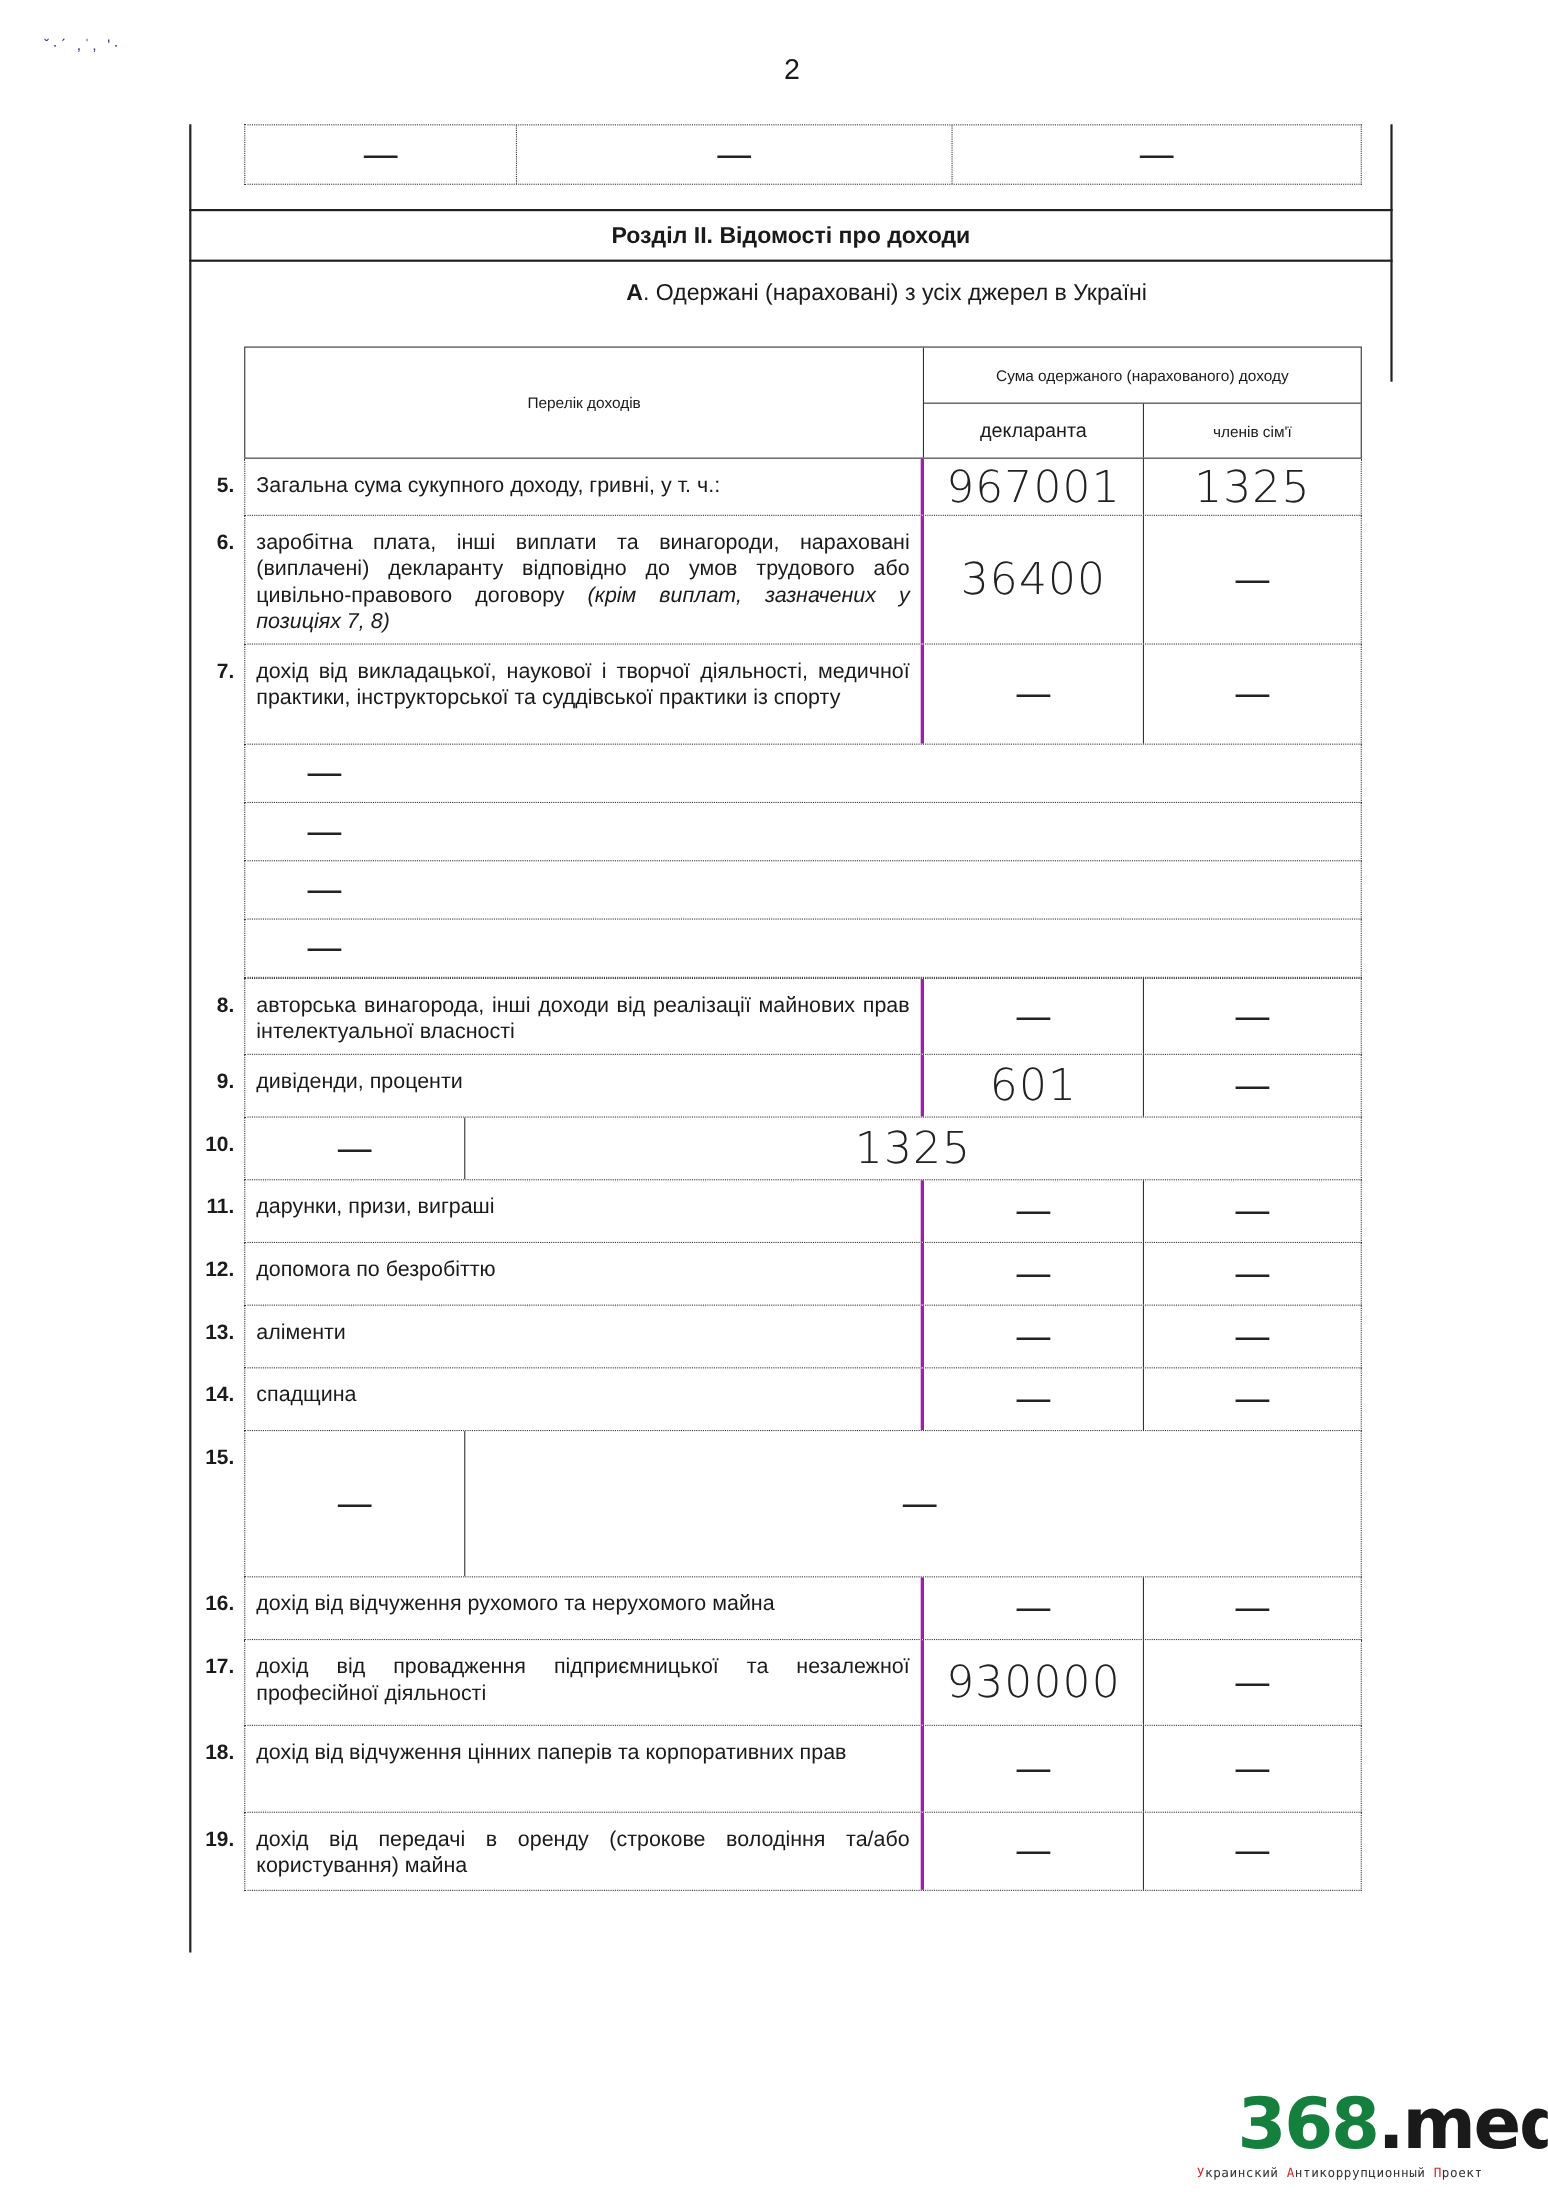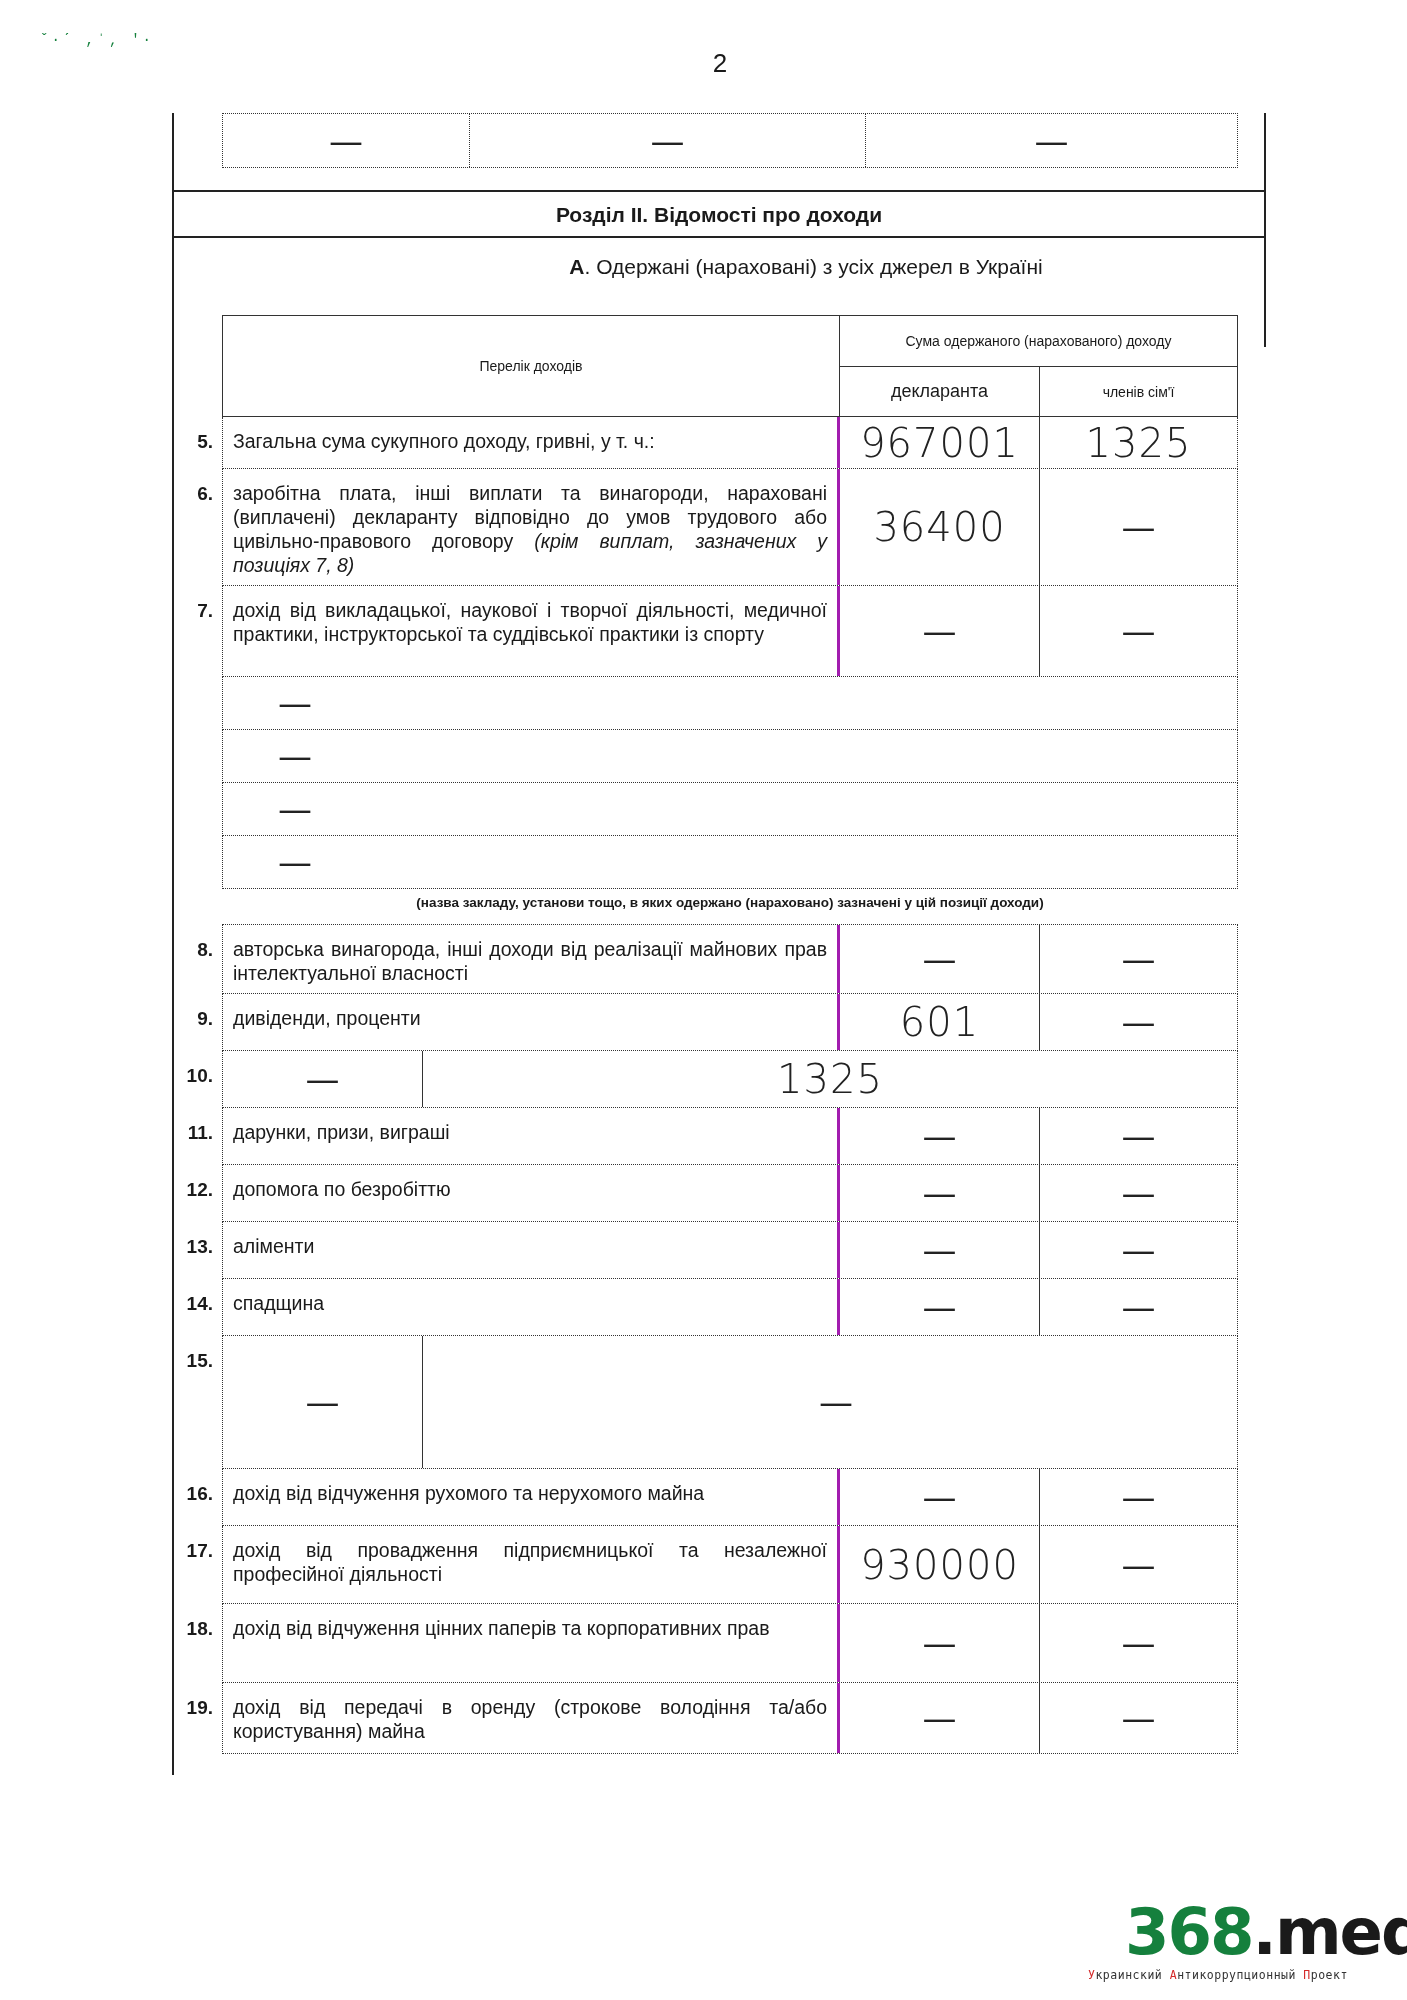--- a/index.html
+++ b/index.html
@@ -2,21 +2,21 @@
 <html><head>
 <meta charset="utf-8">
 <style>
   html, body { margin: 0; padding: 0; background: #ffffff; }
   body {
     width: 1407px; height: 2000px; position: relative; overflow: hidden;
     font-family: "Liberation Sans", sans-serif; color: #1a1a1a;
   }
   .abs { position: absolute; }
   .page-num { left: 700px; top: 48px; width: 40px; text-align: center; font-size: 26px; }
-  .scan-noise { left: 40px; top: 32px; font-size: 14px; color: #15803d; letter-spacing: 3px; font-family: Liberation Mono, monospace; }
+  .scan-noise { left: 40px; top: 32px; font-size: 14px; color: #4c1d95; letter-spacing: 3px; font-family: Liberation Sans, sans-serif; }
   .frame-left { left: 172px; top: 113px; width: 2px; height: 1662px; background: #222; }
   .frame-right { left: 1264px; top: 113px; width: 2px; height: 124px; background: #222; }
   .frame-right2 { left: 1264px; top: 237px; width: 2px; height: 110px; background: #222; }
   .hline { height: 2px; background: #222; }
   .dotted { border: 1px dotted #333; box-sizing: border-box; }
 
   .mini-table { left: 222px; top: 113px; width: 1016px; height: 55px; display: flex; }
   .mini-cell { height: 100%; display: flex; align-items: center; justify-content: center; border-right: 1px dotted #333; box-sizing: border-box; }
   .mini-cell:last-child { border-right: none; }
 
@@ -128,21 +128,20 @@
       <div class="inst-row">
         <span class="dash">—</span>
       </div>
       <div class="inst-row">
         <span class="dash">—</span>
       </div>
       <div class="inst-row">
         <span class="dash">—</span>
       </div>
     </div>
-  <div class="inst-caption">(назва закладу, установи тощо, в яких одержано (нараховано) зазначені у цій позиції доходи)</div>
   <div id="rows-b" class="table2">
       <div class="row" style="min-height: 58px;">
         <div class="num">8.</div>
         <div class="label"><span>авторська винагорода, інші доходи від реалізації майнових прав інтелектуальної власності</span></div>
         <div class="v1">
           <span class="dash">—</span>
         </div>
         <div class="v2">
           <span class="dash">—</span>
         </div>

